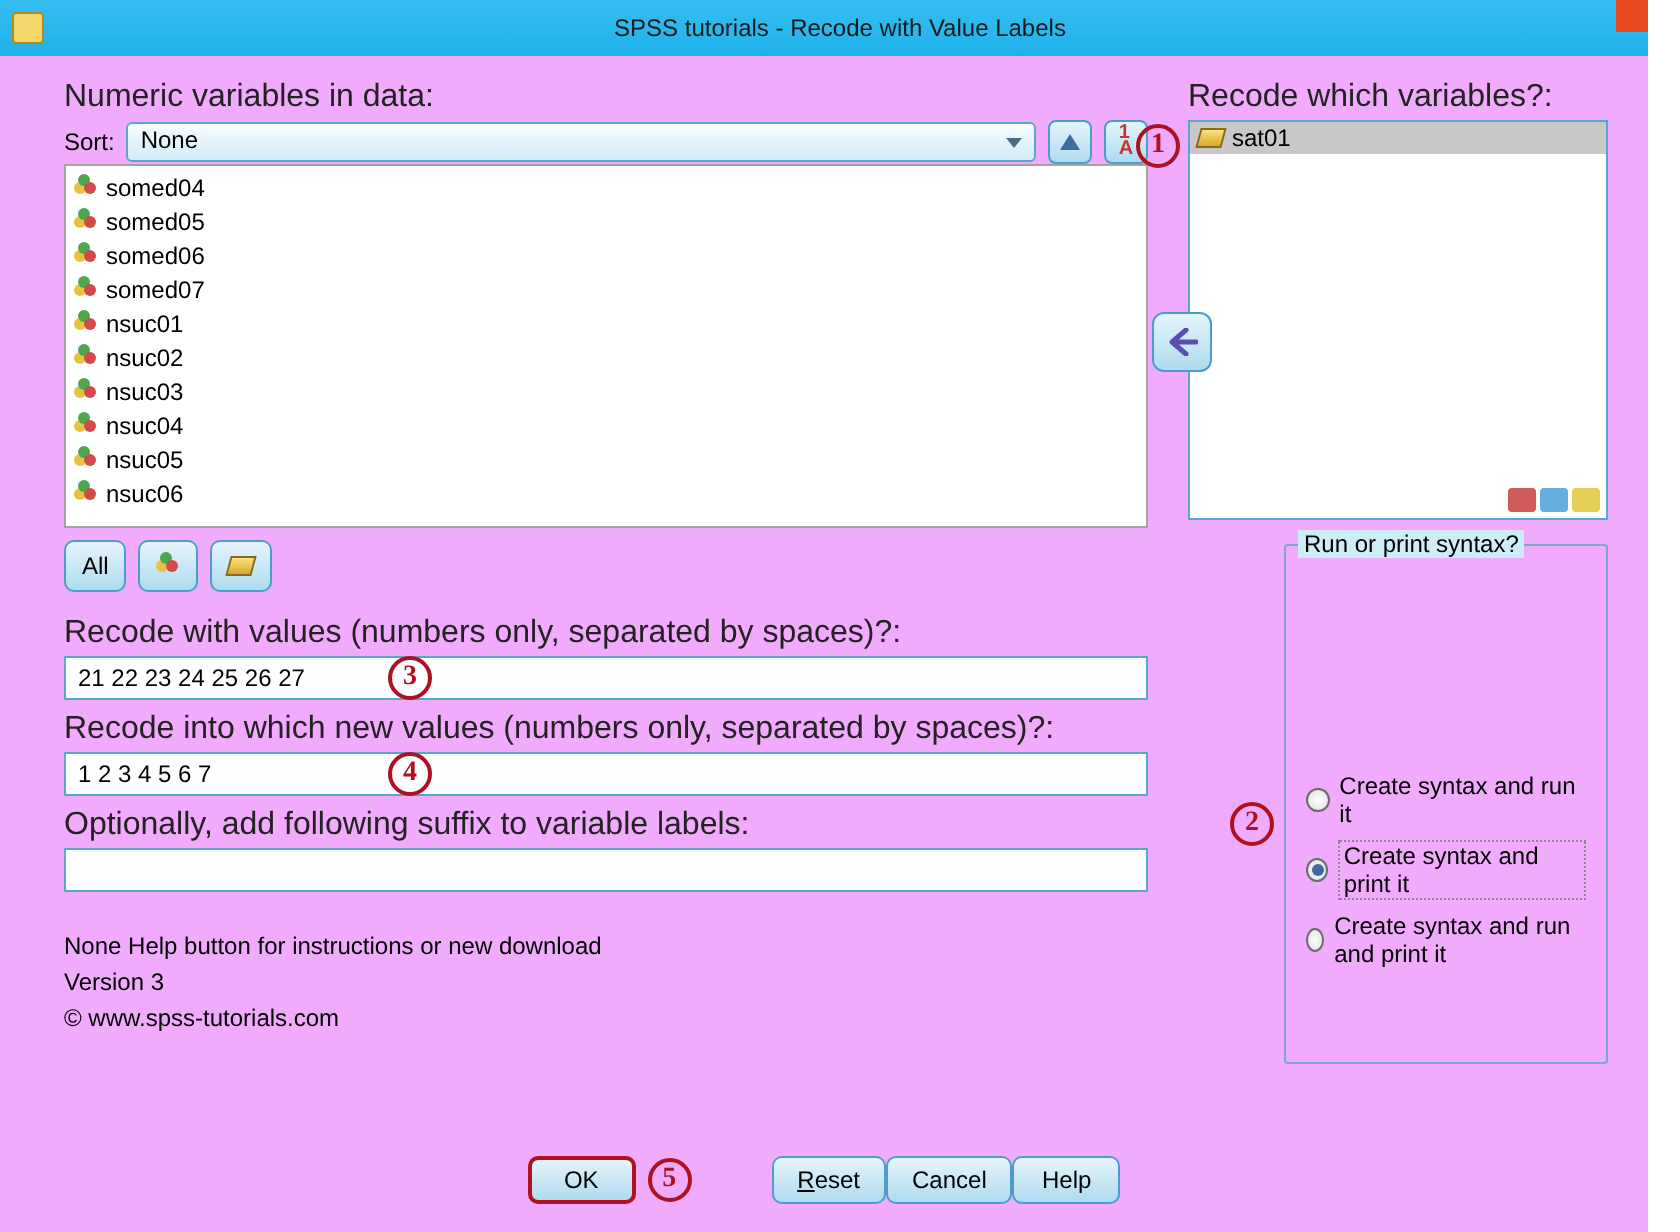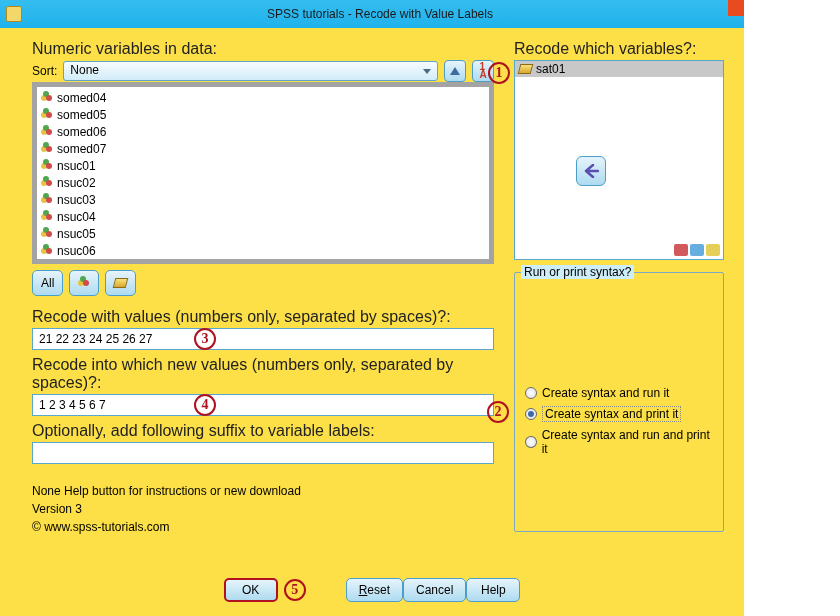--- a/index.html
+++ b/index.html
@@ -4,23 +4,23 @@
 <style>
   * { box-sizing: border-box; }
   body {
     margin: 0;
     font-family: Arial, sans-serif;
     font-size: 12px;
     background: #fff;
     overflow: hidden;
   }
   .window {
-    width: 744px;
+    width: 824px;
     height: 616px;
-    background: #fde047;
+    background: #f0abfc;
     display: flex;
     flex-direction: column;
     position: relative;
   }
   .titlebar {
     height: 28px;
     background: linear-gradient(#36bdef, #1eb2ec);
     display: flex;
     align-items: center;
     padding: 0 6px;
@@ -81,21 +81,21 @@
     width: 22px; height: 22px;
     background: linear-gradient(#e6f4fb,#aedbf0);
     border: 1px solid #4b9ec9;
     border-radius: 4px;
     display:flex;align-items:center;justify-content:center;
   }
   .listbox {
     width: 100%;
     height: 182px;
     background: #fff;
-    border: 5px solid #a3a3a3;
+    border: 1px solid #a3a3a3;
     overflow-y: scroll;
     padding: 2px 0;
   }
   .var-item {
     display:flex;
     align-items:center;
     gap:4px;
     padding: 0 4px;
     height: 17px;
     font-size: 12px;
@@ -173,20 +173,21 @@
   .ti1{background:#d15b5b}
   .ti2{background:#67aee0}
   .ti3{background:#e6cf58}
   .fieldset {
     border:1px solid #7aa8c5;
     border-radius:2px;
     margin-top:12px;
     padding: 10px 10px 14px;
     position:relative;
     height: 260px;
+    margin-left: 48px;
   }
   .fieldset .legend {
     position:absolute;
     top:-8px; left:6px;
     background:#cdedf9;
     padding:0 3px;
     font-size:12px;
   }
   .radio-group { margin-top: 100px; }
   .radio-row {

